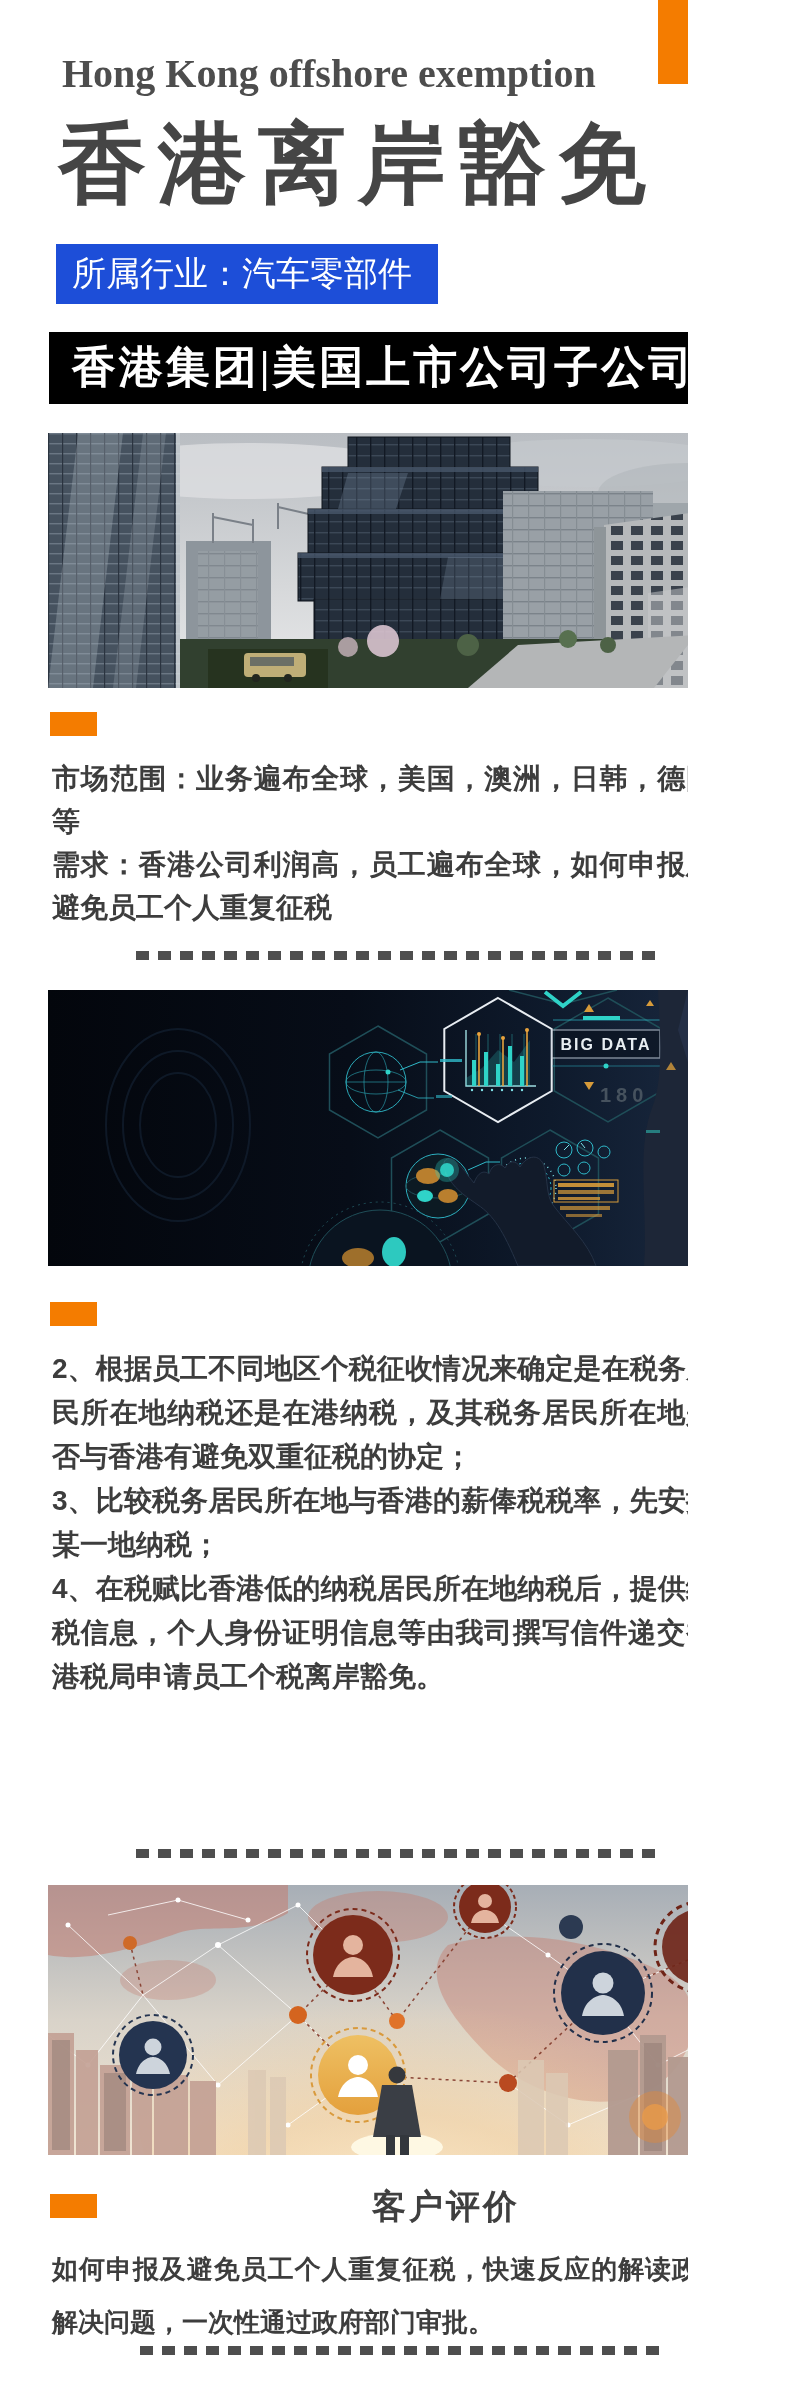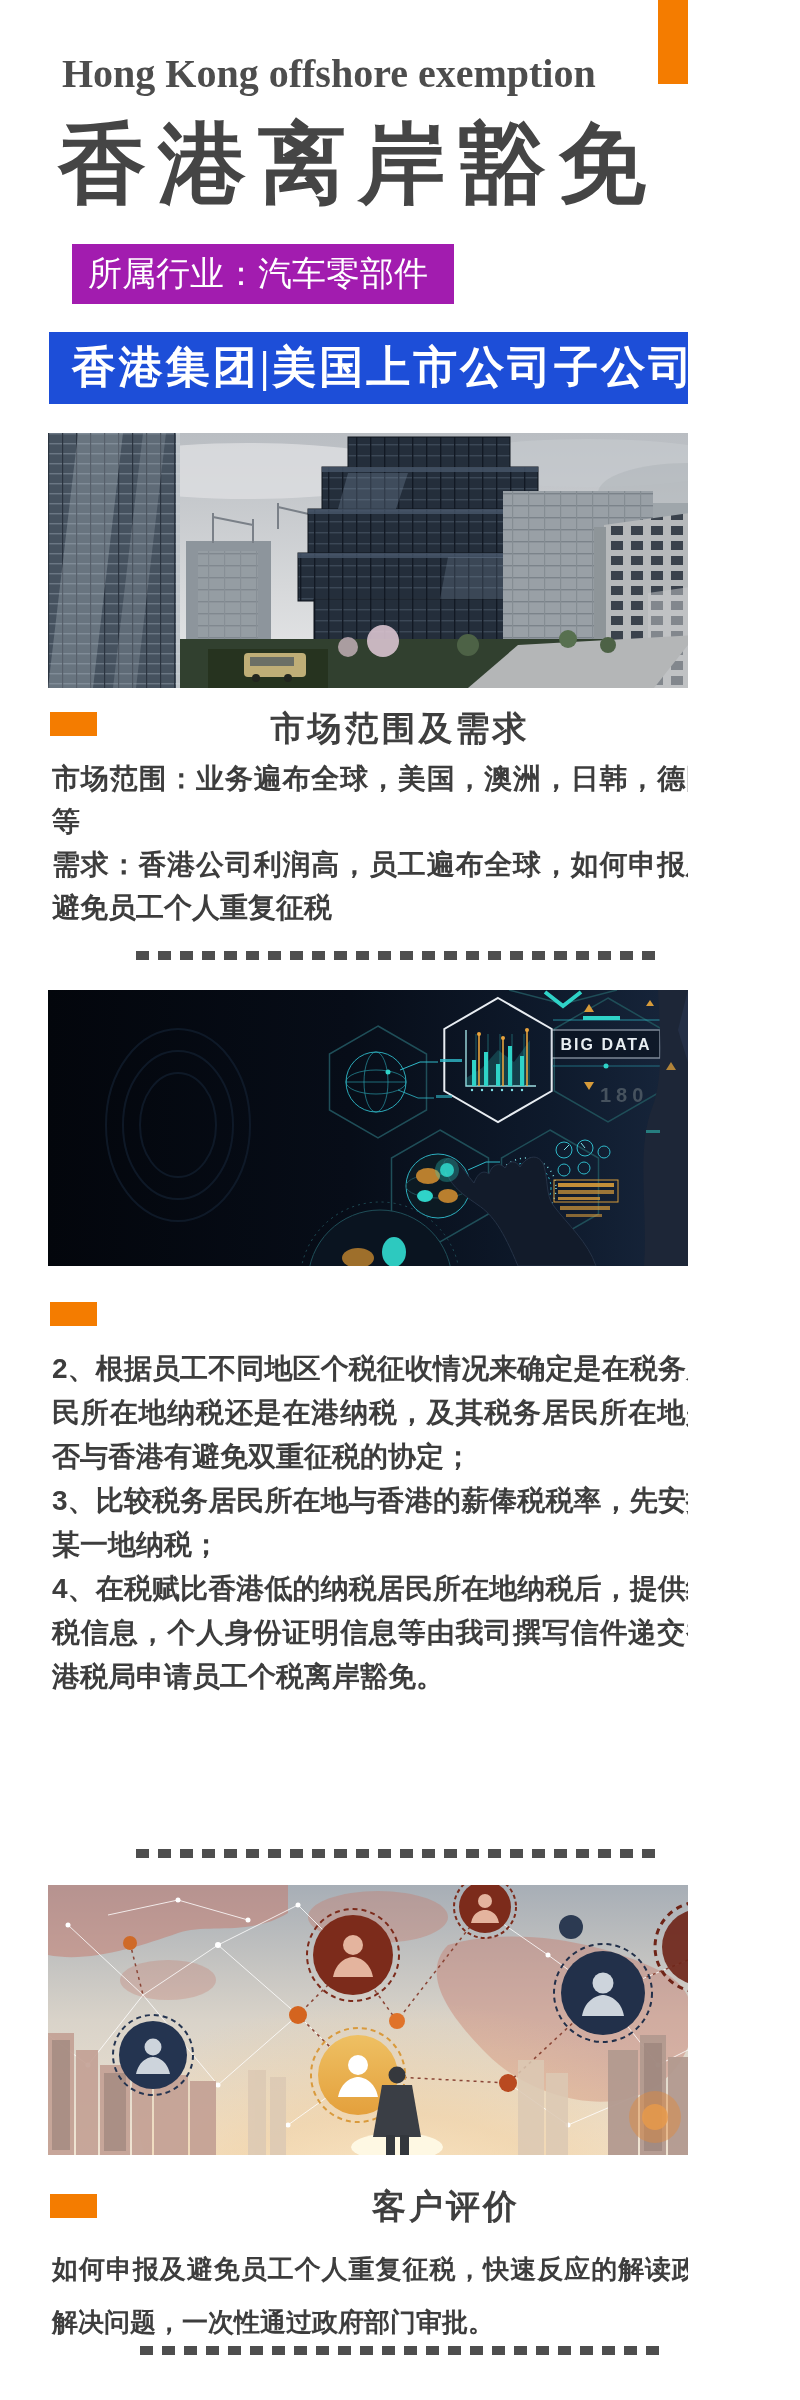--- a/index.html
+++ b/index.html
@@ -6,26 +6,26 @@
   #page{position:relative;width:688px;height:2400px;background:#ffffff;overflow:hidden;
         font-family:"Liberation Sans","DejaVu Sans",sans-serif;}
 
   .corner-square{position:absolute;left:658px;top:0;width:107px;height:84px;background:#f47c00;}
 
   .title-en{position:absolute;left:62px;top:50px;font-family:"Liberation Serif","DejaVu Serif",serif;
             font-weight:700;font-size:40px;color:#4d4d4d;white-space:nowrap;}
   .title-zh{position:absolute;left:58px;top:116px;font-family:"Liberation Serif","DejaVu Serif",serif;
             font-weight:900;font-size:88px;line-height:1.12;color:#454545;letter-spacing:12px;white-space:nowrap;}
 
-  .industry-banner{position:absolute;left:72px;top:244px;height:60px;line-height:60px;
-            padding:0 26px 0 16px;background:#a21caf;color:#ffffff;
+  .industry-banner{position:absolute;left:56px;top:244px;height:60px;line-height:60px;
+            padding:0 26px 0 16px;background:#1d4ed8;color:#ffffff;
             font-family:"Liberation Serif","DejaVu Serif",serif;font-size:34px;white-space:nowrap;}
 
   .company-banner{position:absolute;left:49px;top:332px;width:669px;height:72px;line-height:72px;
-            background:#1d4ed8;color:#ffffff;text-align:center;letter-spacing:3px;
+            background:#000000;color:#ffffff;text-align:center;letter-spacing:3px;
             font-family:"Liberation Serif","DejaVu Serif",serif;font-weight:700;font-size:44px;white-space:nowrap;}
 
   .photo{position:absolute;left:48px;width:670px;display:block;}
   #photo-buildings{top:433px;height:255px;}
   #photo-bigdata{top:990px;height:276px;}
   #photo-network{top:1885px;height:270px;}
 
   .section-marker{position:absolute;left:50px;width:47px;height:24px;background:#f47c00;}
   .m1{top:712px;}.m2{top:1302px;}.m3{top:2194px;}
 
@@ -132,21 +132,20 @@
       <circle cx="560" cy="212" r="8" fill="#4d6246"></circle>
       <rect x="160" y="216" width="120" height="39" fill="#26331f"></rect>
       <rect x="196" y="220" width="62" height="24" rx="4" fill="#bfae77"></rect>
       <rect x="202" y="224" width="44" height="9" fill="#6b6f66"></rect>
       <circle cx="208" cy="245" r="4" fill="#22261f"></circle>
         <circle cx="240" cy="245" r="4" fill="#22261f"></circle>
     </g>
   </svg>
 
   <div class="section-marker m1"></div>
-  <div class="section-title t1">市场范围及需求</div>
   <div class="body-text b1">
     <p>市场范围：业务遍布全球，美国，澳洲，日韩，德国等</p>
     <p>需求：香港公司利润高，员工遍布全球，如何申报及避免员工个人重复征税</p>
   </div>
   <div class="divider d1"></div>
 
   <svg id="photo-bigdata" class="photo" viewBox="0 0 670 276">
     <defs>
       <linearGradient id="dark1" x1="0" y1="0" x2="1" y2="0">
         <stop offset="0" stop-color="#03060c"></stop>

